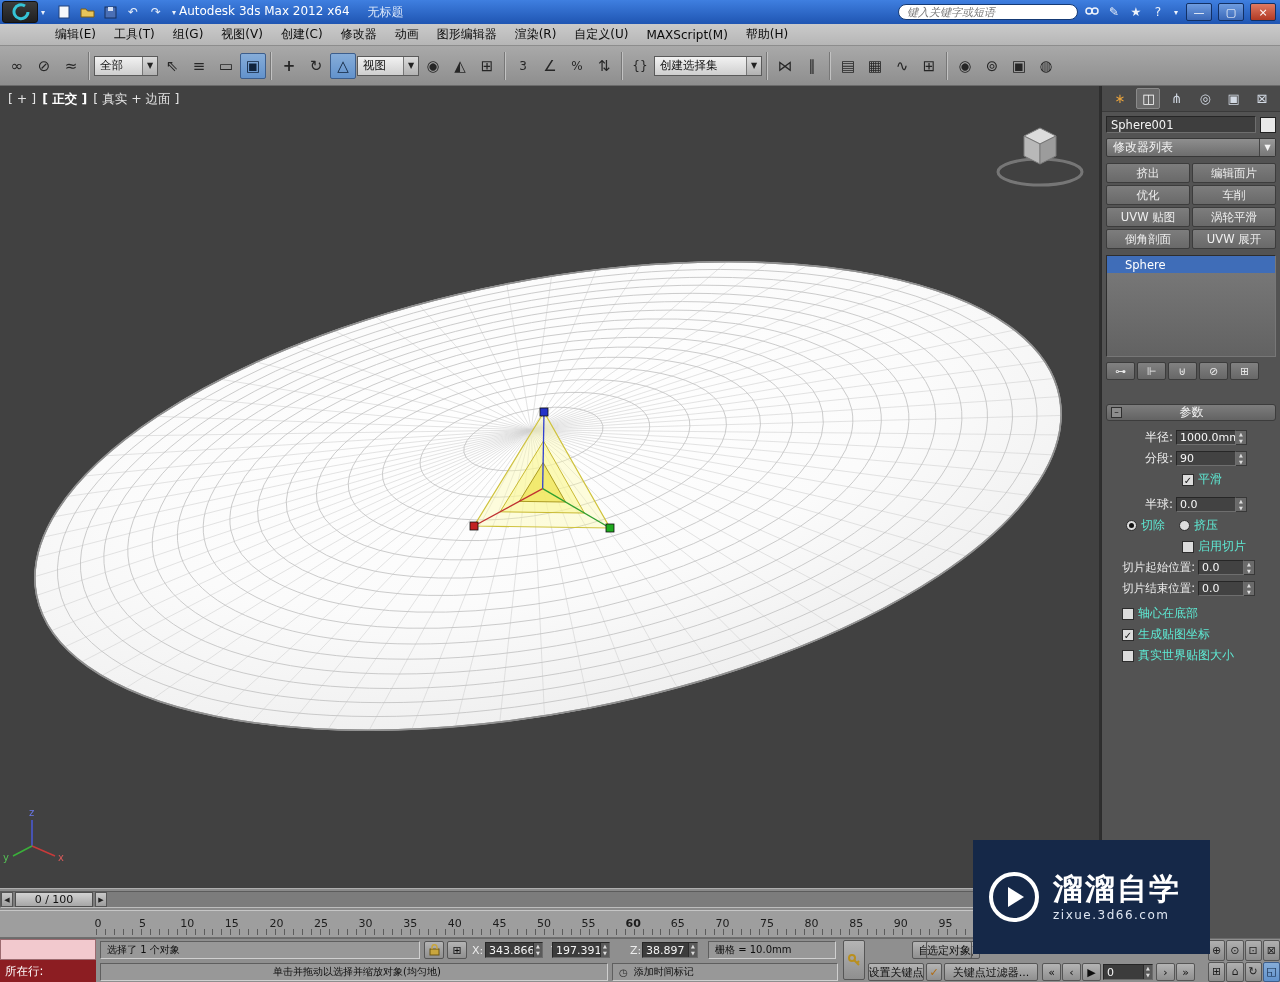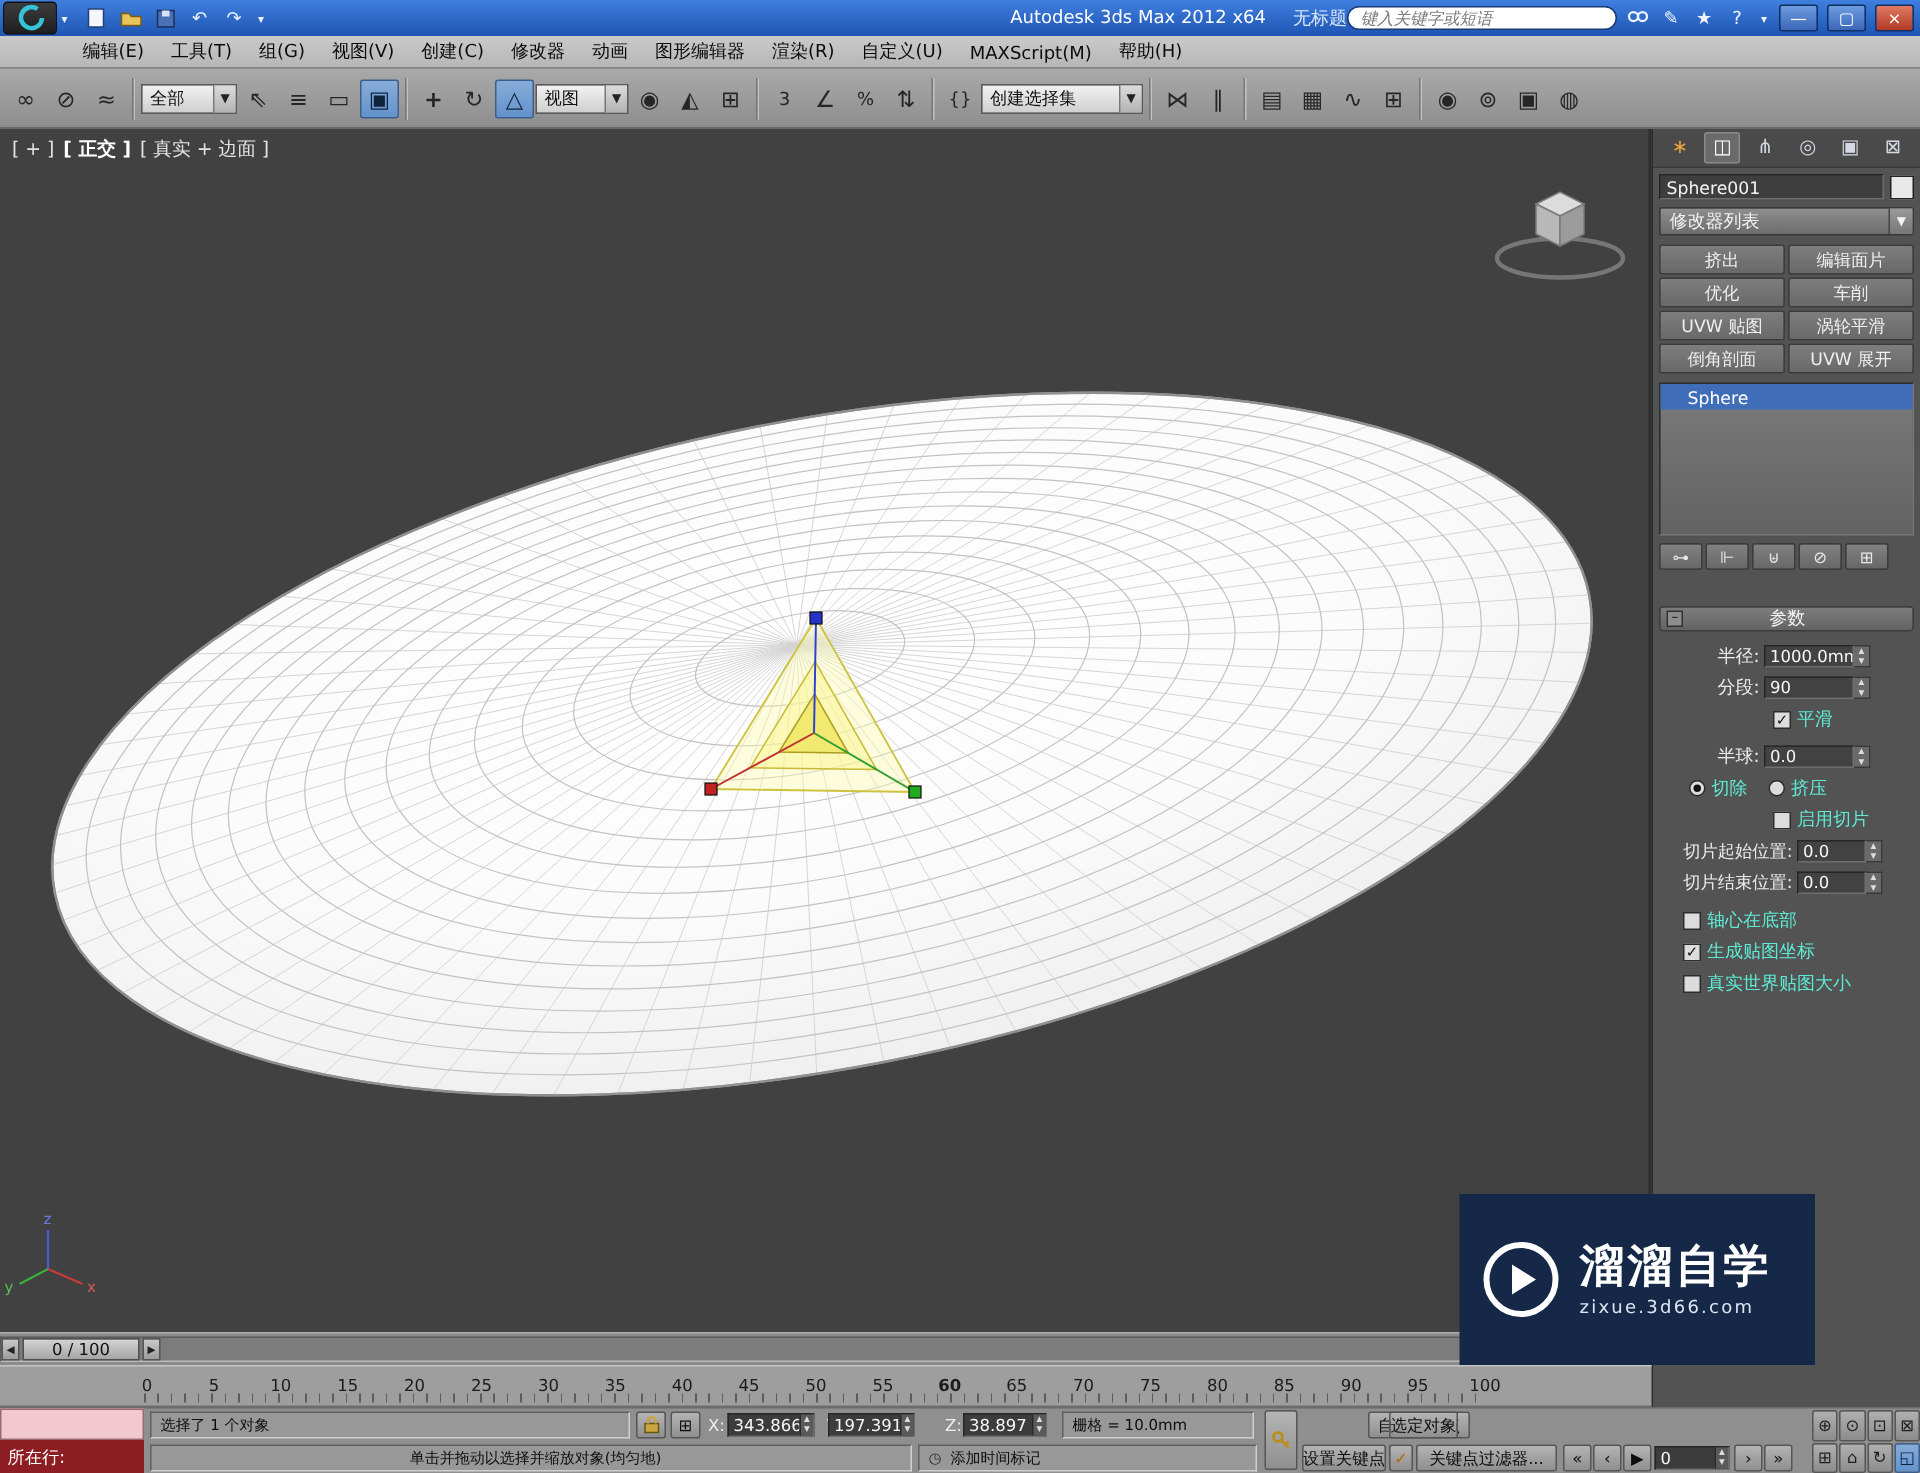--- a/index.html
+++ b/index.html
@@ -4,21 +4,21 @@
 <style>
 *{margin:0;padding:0;box-sizing:border-box;font-family:"DejaVu Sans","Liberation Sans",sans-serif;}
 html,body{width:1280px;height:982px;}
 body{position:relative;background:#414141;overflow:hidden;}
 
 
 #titlebar{position:absolute;left:0;top:0;width:1280px;height:24px;background:linear-gradient(#3f7fe0,#1f55b2);display:flex;align-items:center;color:#fff;}
 #logo{width:36px;height:22px;margin-left:2px;background:linear-gradient(#3c3c3c,#1f1f1f);border:1px solid #111;border-radius:3px;display:flex;align-items:center;justify-content:center;}
 .qat{display:flex;align-items:center;margin-left:6px;gap:3px;}
 .qbtn{width:20px;height:18px;display:flex;align-items:center;justify-content:center;font-size:12px;color:#eaf1fb;}
-.tb-center{flex:1;display:flex;justify-content:flex-end;gap:18px;font-size:12px;color:#fff;}
+.tb-center{flex:1;display:flex;justify-content:flex-start;gap:18px;font-size:12px;color:#fff;}
 .tb-center .doc{color:#dce8fa;}
 #searchbox{width:180px;height:16px;background:#fff;border-radius:8px;border:1px solid #153a75;display:flex;align-items:center;padding-left:8px;font-size:11px;color:#7a7a7a;font-style:italic;overflow:hidden;}
 .tb-right{display:flex;align-items:center;gap:6px;margin-right:4px;}
 .ticon{color:#eef3fb;font-size:12px;width:16px;text-align:center;}
 .winbtn{width:26px;height:18px;border:1px solid #123064;border-radius:2px;background:linear-gradient(#6e9ce0,#3a68b8);color:#fff;font-size:11px;display:flex;align-items:center;justify-content:center;line-height:1;}
 .winbtn.close{background:linear-gradient(#e07a62,#b13а24);background:linear-gradient(#e07a62,#b13a24);}
 
 
 #menubar{position:absolute;left:0;top:24px;width:1280px;height:22px;background:linear-gradient(#cacaca,#b6b6b6);border-bottom:1px solid #8d8d8d;display:flex;align-items:center;padding-left:46px;}
 .menu-item{font-size:12px;color:#0b0b0b;padding:0 9px;height:22px;display:flex;align-items:center;}
@@ -94,21 +94,21 @@
 .dfield{position:absolute;top:3px;height:16px;background:#3c3c3c;border:1px solid;border-color:#262626 #6c6c6c #6c6c6c #262626;display:flex;align-items:stretch;color:#f5f5f5;font-size:11px;}
 .dfield.r2{top:25px;}
 .dfield .v{flex:1;display:flex;align-items:center;padding-left:3px;white-space:nowrap;overflow:hidden;}
 .mspin{width:9px;display:flex;flex-direction:column;background:#5a5a5a;border-left:1px solid #2a2a2a;}
 .mspin span{flex:1;font-size:5px;line-height:7px;color:#ddd;text-align:center;}
 #navgrid{position:absolute;left:1208px;top:1px;width:72px;height:42px;display:grid;grid-template-columns:repeat(4,1fr);gap:1px;}
 .navbtn{background:linear-gradient(#b0b0b0,#8c8c8c);border:1px solid #565656;border-radius:2px;color:#1d1d1d;font-size:11px;display:flex;align-items:center;justify-content:center;}
 .navbtn.pressed{background:linear-gradient(#86add9,#6292cc);border-color:#3d5e8c;color:#0e2342;}
 
 
-#watermark{position:absolute;left:973px;top:796px;width:237px;height:114px;background:#152848;z-index:60;display:flex;align-items:center;padding-left:16px;gap:14px;}
+#watermark{position:absolute;left:973px;top:840px;width:237px;height:114px;background:#152848;z-index:60;display:flex;align-items:center;padding-left:16px;gap:14px;}
 #wm-circle{width:50px;height:50px;border:4px solid #fff;border-radius:50%;display:flex;align-items:center;justify-content:center;flex:0 0 auto;}
 #wm-play{width:0;height:0;border-left:16px solid #fff;border-top:10px solid transparent;border-bottom:10px solid transparent;margin-left:4px;}
 #wm-text .brand{font-size:30px;font-weight:bold;color:#fff;letter-spacing:2px;line-height:1.1;}
 #wm-text .site{font-size:12px;color:#dfe6f2;letter-spacing:1.5px;margin-top:3px;}
 </style>
 </head>
 <body>
 
 <div id="root">
 

